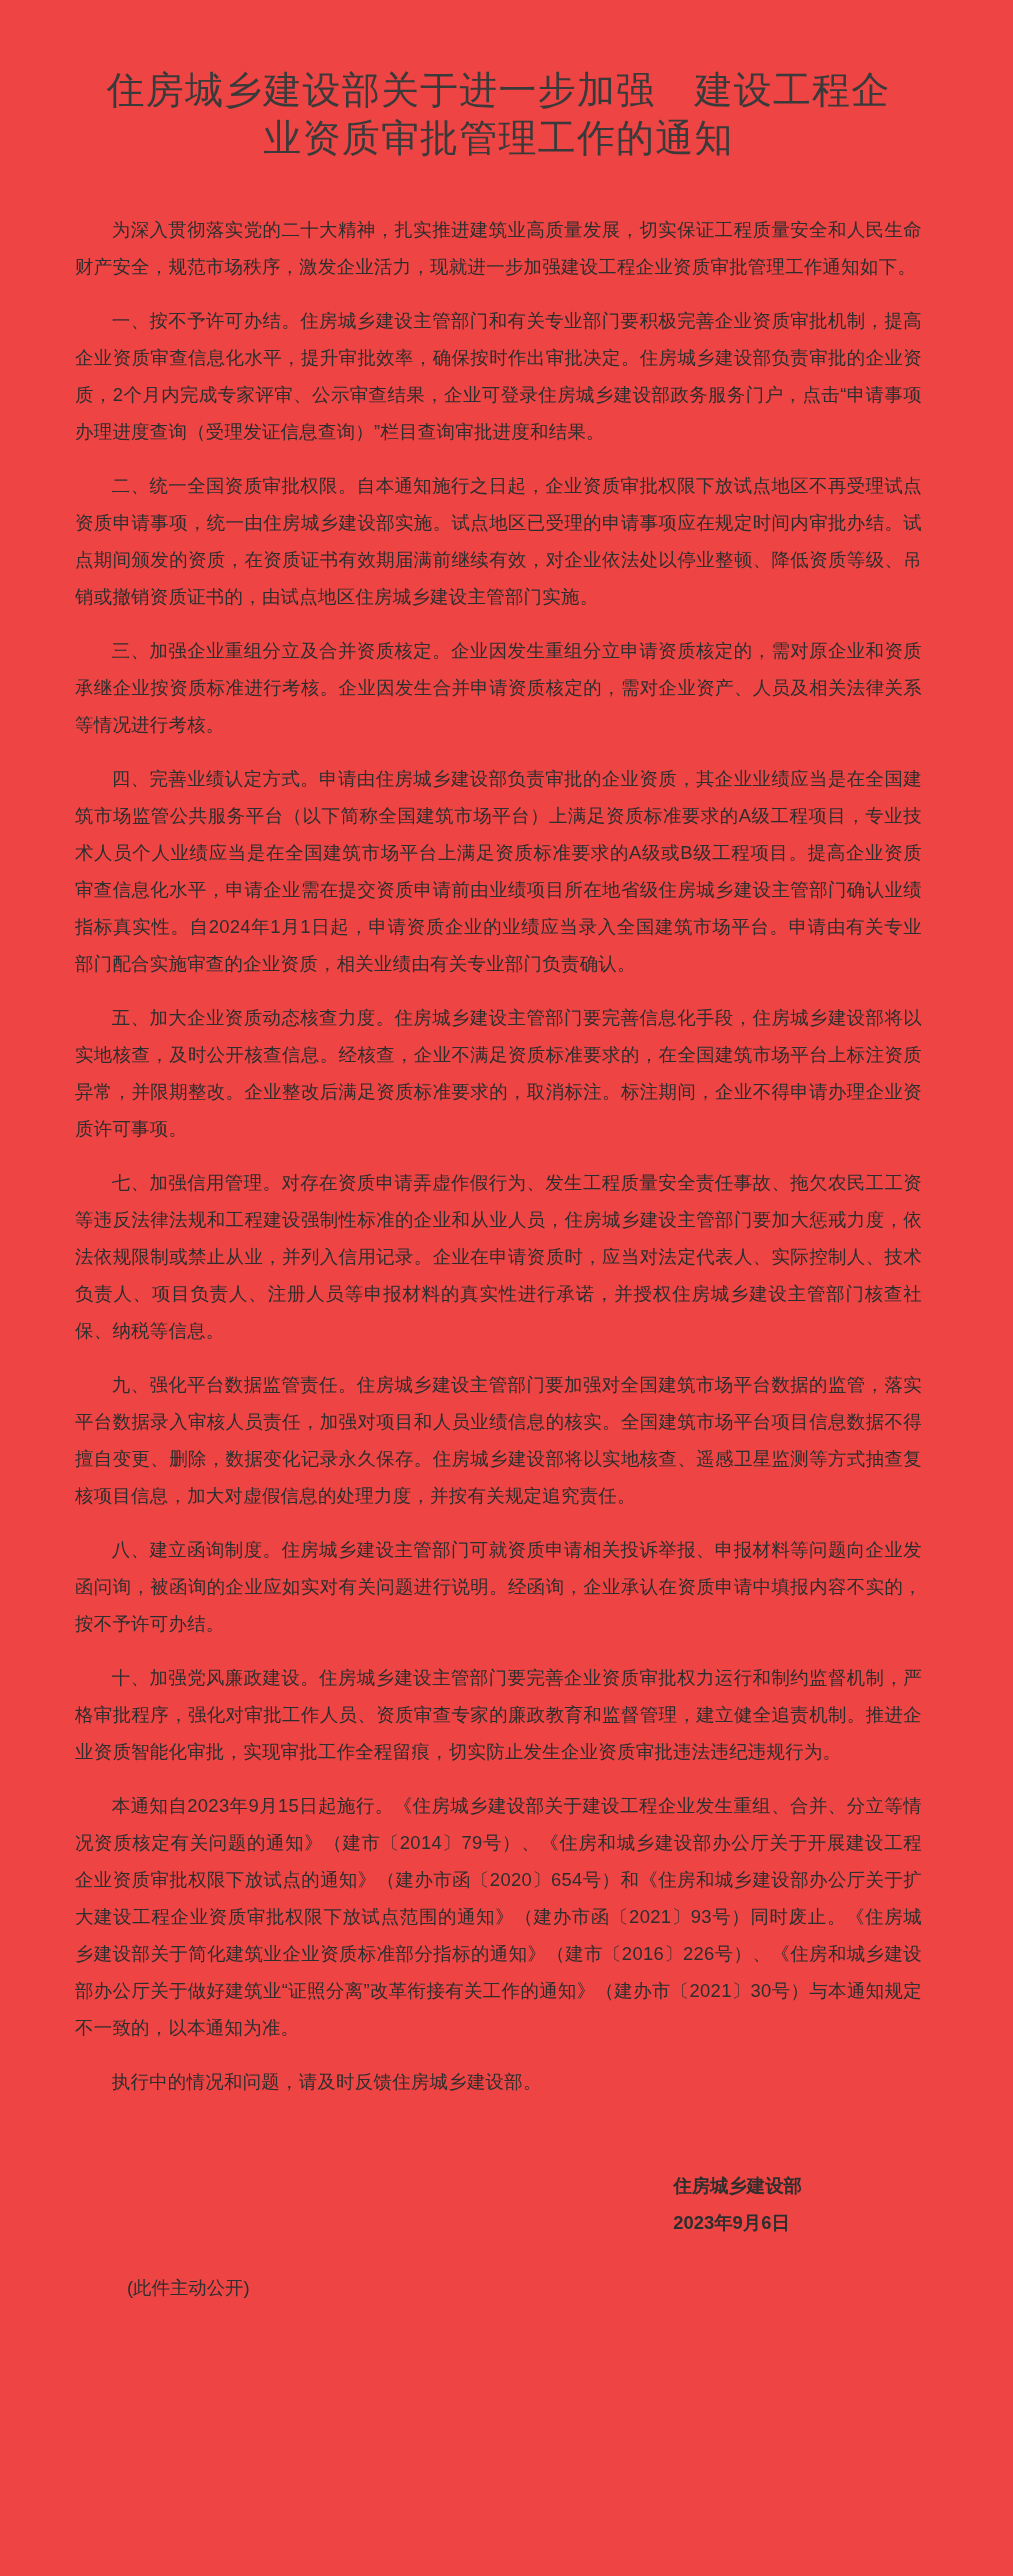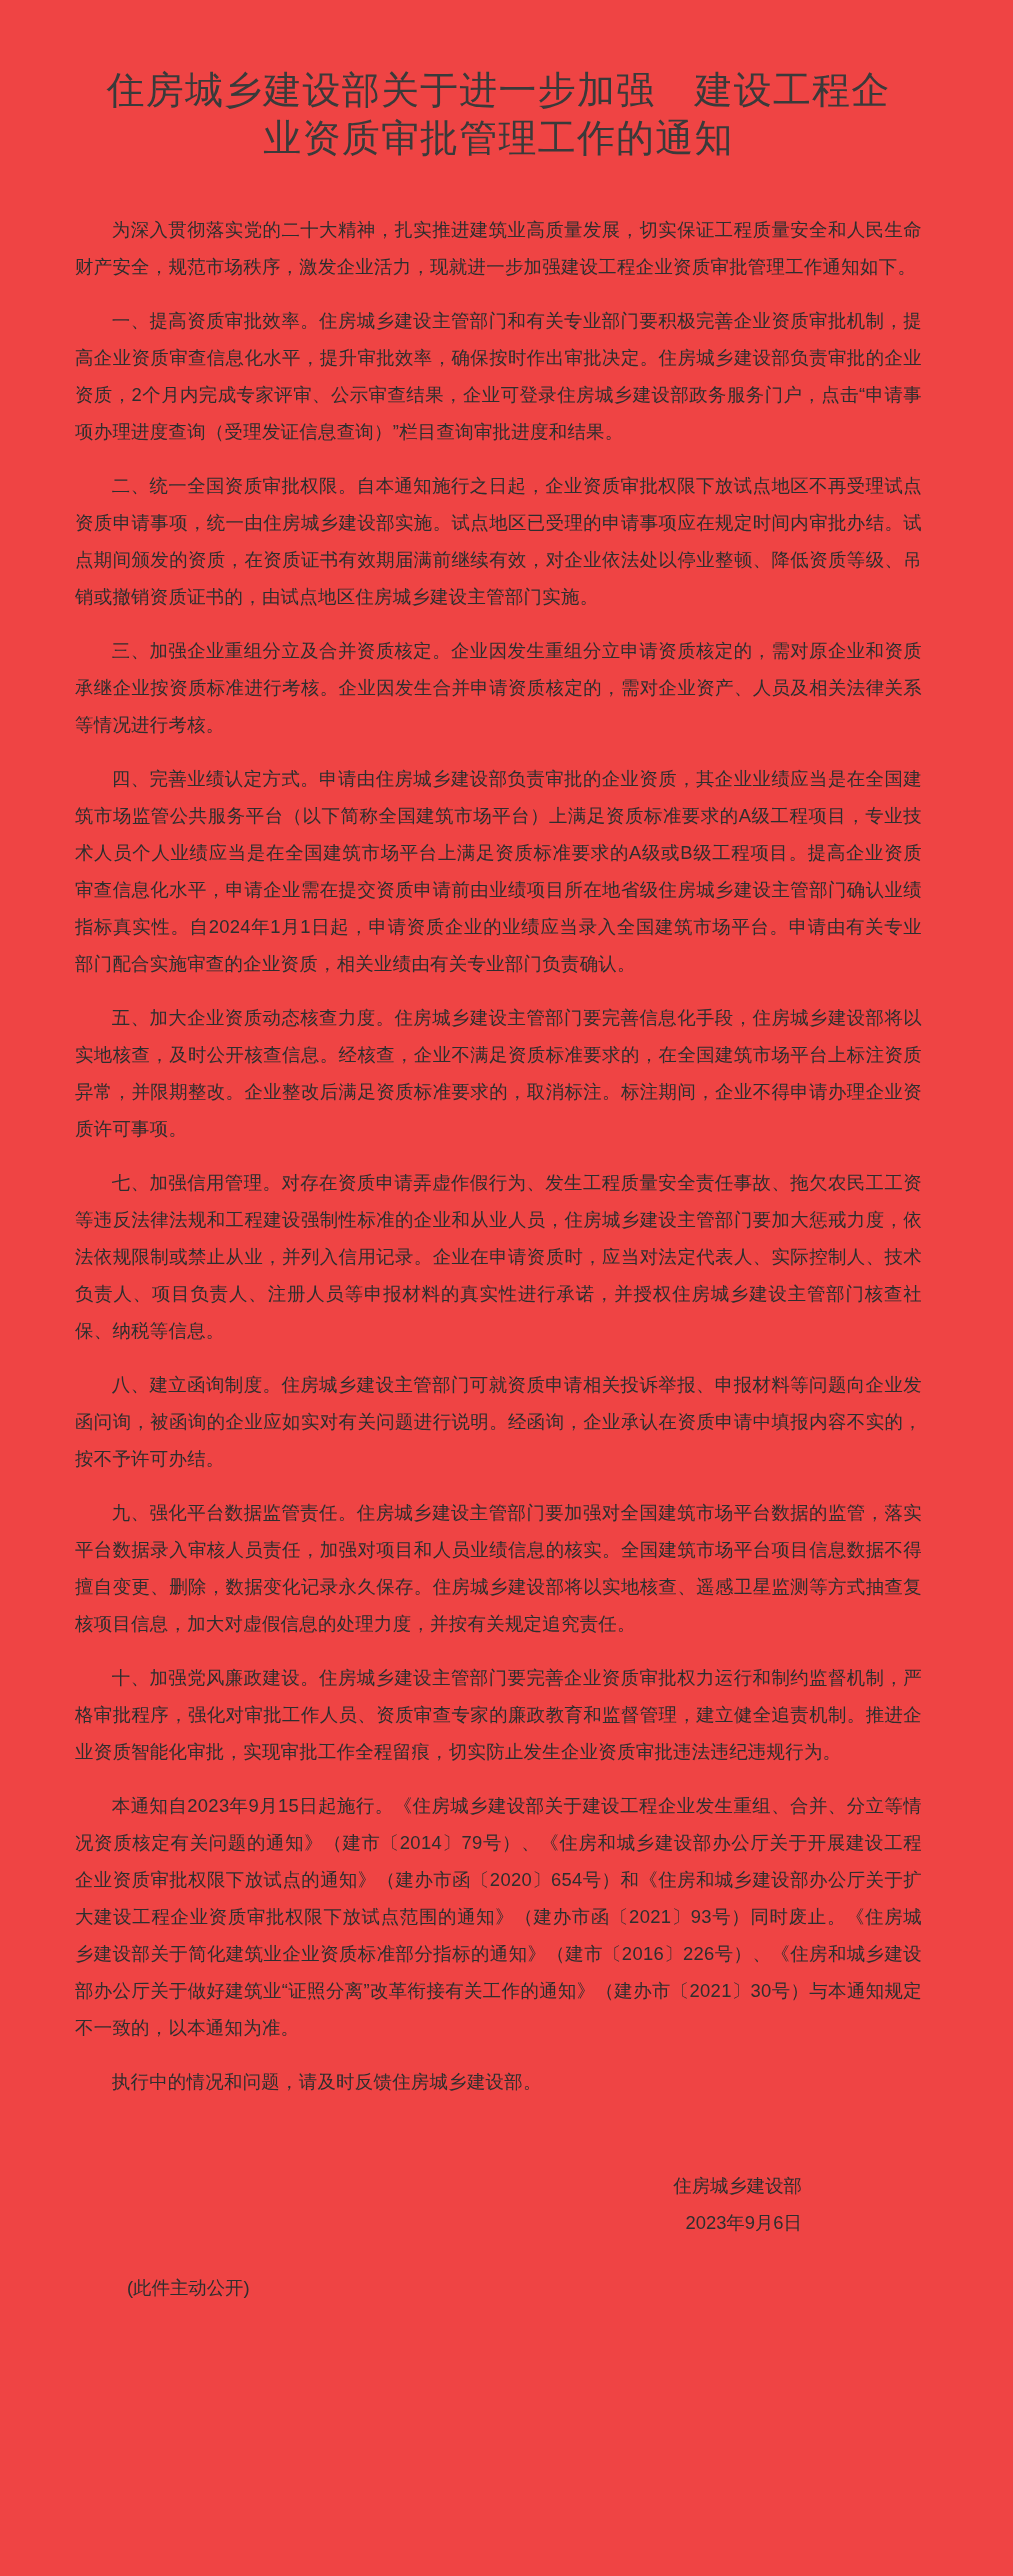--- a/index.html
+++ b/index.html
@@ -45,50 +45,51 @@
   .body-text p.no-indent {
     text-indent: 0;
   }
   .signature-wrap {
     margin-top: 67px;
     margin-right: 120px;
     display: flex;
     justify-content: flex-end;
   }
   .signature-block {
-    text-align: right;
+    text-align: left;
     font-size: 18.4px;
     line-height: 37px;
     color: #2e2e2e;
+    font-weight: bold;
   }
   .disclosure-note {
     margin-top: 28px;
     padding-left: 52px;
     font-size: 18.4px;
     line-height: 37px;
     color: #2e2e2e;
   }
 </style>
 </head>
 <body>
 
 <div class="page">
 
   <h1 class="doc-title">住房城乡建设部关于进一步加强　建设工程企业资质审批管理工作的通知</h1>
 
   <div class="body-text">
     <p>为深入贯彻落实党的二十大精神，扎实推进建筑业高质量发展，切实保证工程质量安全和人民生命财产安全，规范市场秩序，激发企业活力，现就进一步加强建设工程企业资质审批管理工作通知如下。</p>
-    <p>一、提高资质审批效率。住房城乡建设主管部门和有关专业部门要积极完善企业资质审批机制，提高企业资质审查信息化水平，提升审批效率，确保按时作出审批决定。住房城乡建设部负责审批的企业资质，2个月内完成专家评审、公示审查结果，企业可登录住房城乡建设部政务服务门户，点击“申请事项办理进度查询（受理发证信息查询）”栏目查询审批进度和结果。</p>
+    <p>一、按不予许可办结。住房城乡建设主管部门和有关专业部门要积极完善企业资质审批机制，提高企业资质审查信息化水平，提升审批效率，确保按时作出审批决定。住房城乡建设部负责审批的企业资质，2个月内完成专家评审、公示审查结果，企业可登录住房城乡建设部政务服务门户，点击“申请事项办理进度查询（受理发证信息查询）”栏目查询审批进度和结果。</p>
     <p>二、统一全国资质审批权限。自本通知施行之日起，企业资质审批权限下放试点地区不再受理试点资质申请事项，统一由住房城乡建设部实施。试点地区已受理的申请事项应在规定时间内审批办结。试点期间颁发的资质，在资质证书有效期届满前继续有效，对企业依法处以停业整顿、降低资质等级、吊销或撤销资质证书的，由试点地区住房城乡建设主管部门实施。</p>
     <p>三、加强企业重组分立及合并资质核定。企业因发生重组分立申请资质核定的，需对原企业和资质承继企业按资质标准进行考核。企业因发生合并申请资质核定的，需对企业资产、人员及相关法律关系等情况进行考核。</p>
     <p>四、完善业绩认定方式。申请由住房城乡建设部负责审批的企业资质，其企业业绩应当是在全国建筑市场监管公共服务平台（以下简称全国建筑市场平台）上满足资质标准要求的A级工程项目，专业技术人员个人业绩应当是在全国建筑市场平台上满足资质标准要求的A级或B级工程项目。提高企业资质审查信息化水平，申请企业需在提交资质申请前由业绩项目所在地省级住房城乡建设主管部门确认业绩指标真实性。自2024年1月1日起，申请资质企业的业绩应当录入全国建筑市场平台。申请由有关专业部门配合实施审查的企业资质，相关业绩由有关专业部门负责确认。</p>
     <p>五、加大企业资质动态核查力度。住房城乡建设主管部门要完善信息化手段，住房城乡建设部将以实地核查，及时公开核查信息。经核查，企业不满足资质标准要求的，在全国建筑市场平台上标注资质异常，并限期整改。企业整改后满足资质标准要求的，取消标注。标注期间，企业不得申请办理企业资质许可事项。</p>
     <p>七、加强信用管理。对存在资质申请弄虚作假行为、发生工程质量安全责任事故、拖欠农民工工资等违反法律法规和工程建设强制性标准的企业和从业人员，住房城乡建设主管部门要加大惩戒力度，依法依规限制或禁止从业，并列入信用记录。企业在申请资质时，应当对法定代表人、实际控制人、技术负责人、项目负责人、注册人员等申报材料的真实性进行承诺，并授权住房城乡建设主管部门核查社保、纳税等信息。</p>
+    <p>九、强化平台数据监管责任。住房城乡建设主管部门要加强对全国建筑市场平台数据的监管，落实平台数据录入审核人员责任，加强对项目和人员业绩信息的核实。全国建筑市场平台项目信息数据不得擅自变更、删除，数据变化记录永久保存。住房城乡建设部将以实地核查、遥感卫星监测等方式抽查复核项目信息，加大对虚假信息的处理力度，并按有关规定追究责任。</p>
     <p>八、建立函询制度。住房城乡建设主管部门可就资质申请相关投诉举报、申报材料等问题向企业发函问询，被函询的企业应如实对有关问题进行说明。经函询，企业承认在资质申请中填报内容不实的，按不予许可办结。</p>
-    <p>九、强化平台数据监管责任。住房城乡建设主管部门要加强对全国建筑市场平台数据的监管，落实平台数据录入审核人员责任，加强对项目和人员业绩信息的核实。全国建筑市场平台项目信息数据不得擅自变更、删除，数据变化记录永久保存。住房城乡建设部将以实地核查、遥感卫星监测等方式抽查复核项目信息，加大对虚假信息的处理力度，并按有关规定追究责任。</p>
     <p>十、加强党风廉政建设。住房城乡建设主管部门要完善企业资质审批权力运行和制约监督机制，严格审批程序，强化对审批工作人员、资质审查专家的廉政教育和监督管理，建立健全追责机制。推进企业资质智能化审批，实现审批工作全程留痕，切实防止发生企业资质审批违法违纪违规行为。</p>
     <p>本通知自2023年9月15日起施行。《住房城乡建设部关于建设工程企业发生重组、合并、分立等情况资质核定有关问题的通知》（建市〔2014〕79号）、《住房和城乡建设部办公厅关于开展建设工程企业资质审批权限下放试点的通知》（建办市函〔2020〕654号）和《住房和城乡建设部办公厅关于扩大建设工程企业资质审批权限下放试点范围的通知》（建办市函〔2021〕93号）同时废止。《住房城乡建设部关于简化建筑业企业资质标准部分指标的通知》（建市〔2016〕226号）、《住房和城乡建设部办公厅关于做好建筑业“证照分离”改革衔接有关工作的通知》（建办市〔2021〕30号）与本通知规定不一致的，以本通知为准。</p>
     <p>执行中的情况和问题，请及时反馈住房城乡建设部。</p>
   </div>
 
   <div class="signature-wrap">
     <div class="signature-block">
       <div>住房城乡建设部</div>
       <div>2023年9月6日</div>
     </div>

